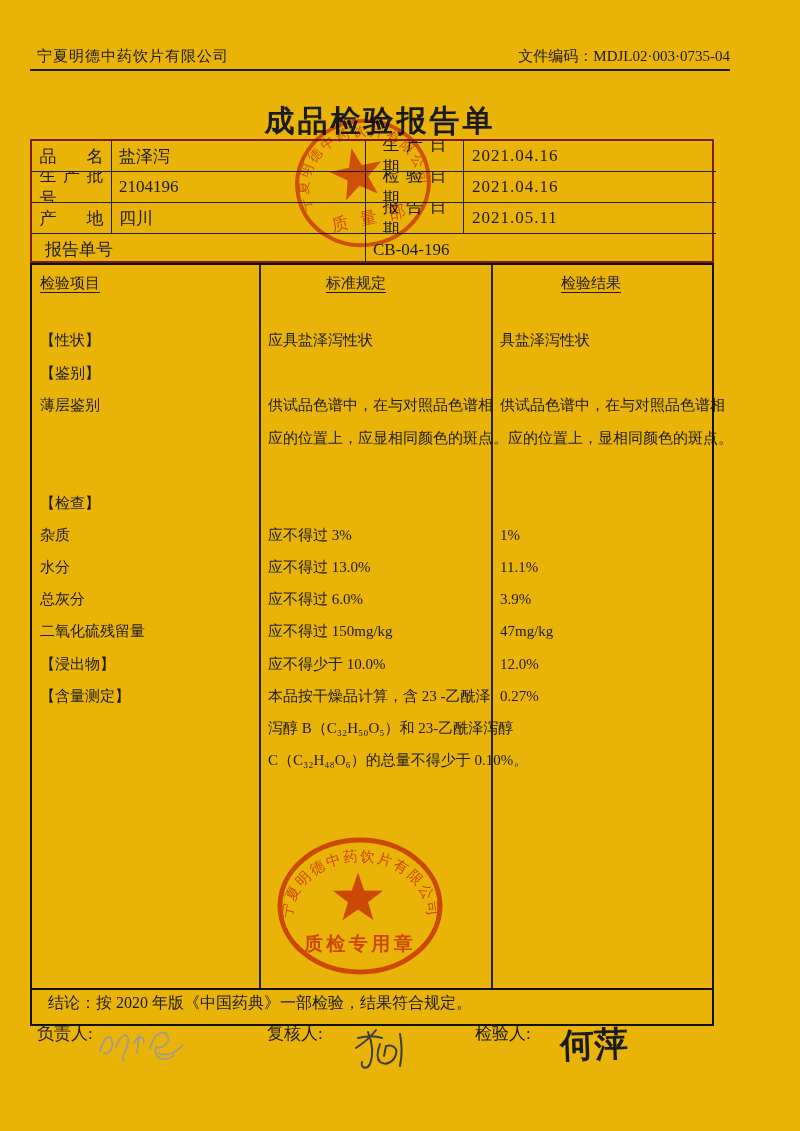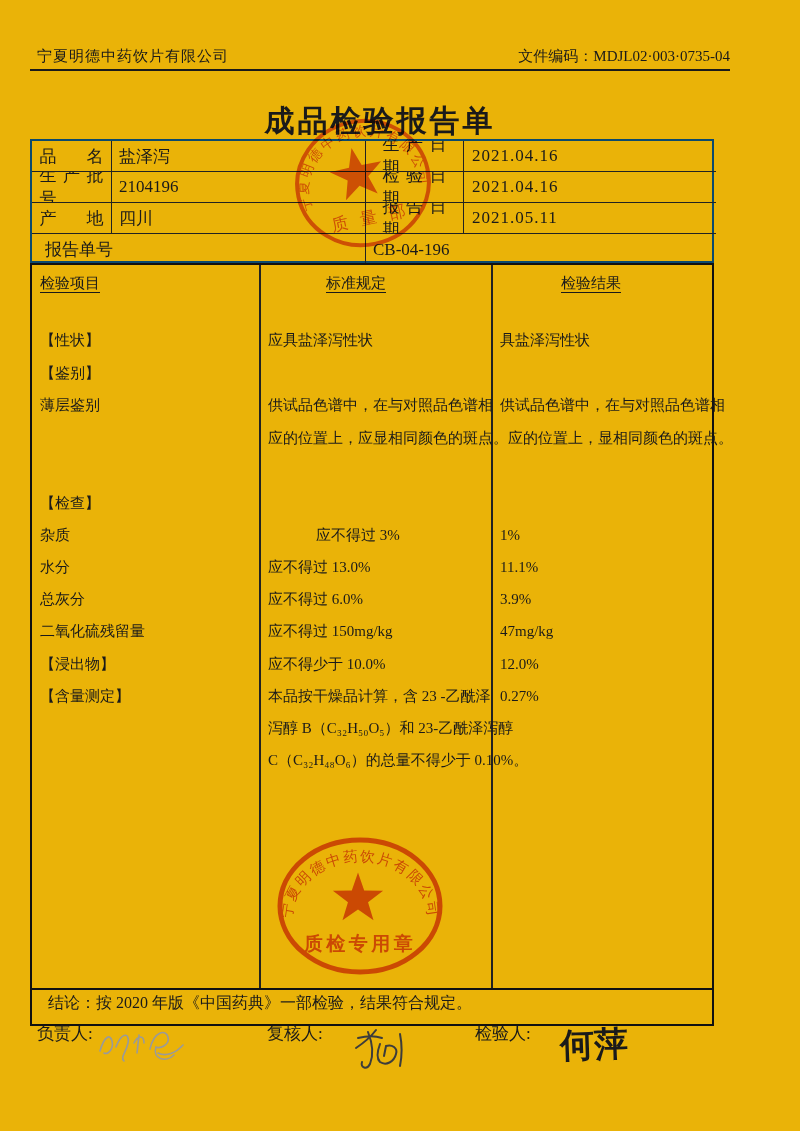--- a/index.html
+++ b/index.html
@@ -10,21 +10,21 @@
   
   .hdr-left{position:absolute;left:37px;top:47px;font-size:15px;letter-spacing:1px;}
   .hdr-right{position:absolute;right:70px;top:47px;font-size:15px;}
   .hdr-rule{position:absolute;left:30px;top:69px;width:700px;height:0;border-top:2px solid #1a1a1a;}
   .title{position:absolute;left:30px;top:80px;width:700px;text-align:center;
          font-size:30px;font-weight:bold;letter-spacing:3px;margin-top:21px;}
   
   .info-table{
     position:absolute;left:30px;top:139px;width:684px;height:124px;
     display:grid;grid-template-columns:80px 254px 98px 252px;grid-template-rows:31px 31px 31px 31px;
-    border:2px solid #0c4a6e;box-sizing:border-box;font-size:17px;
+    border:2px solid #7f1d1d;box-sizing:border-box;font-size:17px;
   }
   .info-table>div{border-right:1.5px solid #222;border-bottom:1.5px solid #222;
     display:flex;align-items:center;box-sizing:border-box;overflow:hidden;}
   .info-table>div.no-r{border-right:none;}
   .info-table>div.no-b{border-bottom:none;}
   .lblcell{justify-content:center;}
   .lblcell .jspan{display:inline-block;width:64px;text-align:justify;text-align-last:justify;}
   .valcell{padding-left:7px;}
   .datecell{padding-left:8px;letter-spacing:1px;}
   .span2{grid-column:1 / span 2;}
@@ -109,21 +109,21 @@
 
     <div class="tl" style="left:8px;top:130px;">薄层鉴别</div>
     <div class="tl" style="left:236px;top:130px;">供试品色谱中，在与对照品色谱相</div>
     <div class="tl" style="left:236px;top:163px;">应的位置上，应显相同颜色的斑点。</div>
     <div class="tl" style="left:468px;top:130px;">供试品色谱中，在与对照品色谱相</div>
     <div class="tl" style="left:468px;top:163px;margin-left:8px;">应的位置上，显相同颜色的斑点。</div>
 
     <div class="tl" style="left:8px;top:228px;">【检查】</div>
 
     <div class="tl" style="left:8px;top:260px;">杂质</div>
-    <div class="tl" style="left:236px;top:260px;margin-left:48px;">应不得过 3%</div>
+    <div class="tl" style="left:236px;top:260px;">应不得过 3%</div>
     <div class="tl" style="left:468px;top:260px;">1%</div>
 
     <div class="tl" style="left:8px;top:292px;">水分</div>
     <div class="tl" style="left:236px;top:292px;">应不得过 13.0%</div>
     <div class="tl" style="left:468px;top:292px;">11.1%</div>
 
     <div class="tl" style="left:8px;top:324px;">总灰分</div>
     <div class="tl" style="left:236px;top:324px;">应不得过 6.0%</div>
     <div class="tl" style="left:468px;top:324px;">3.9%</div>
 

